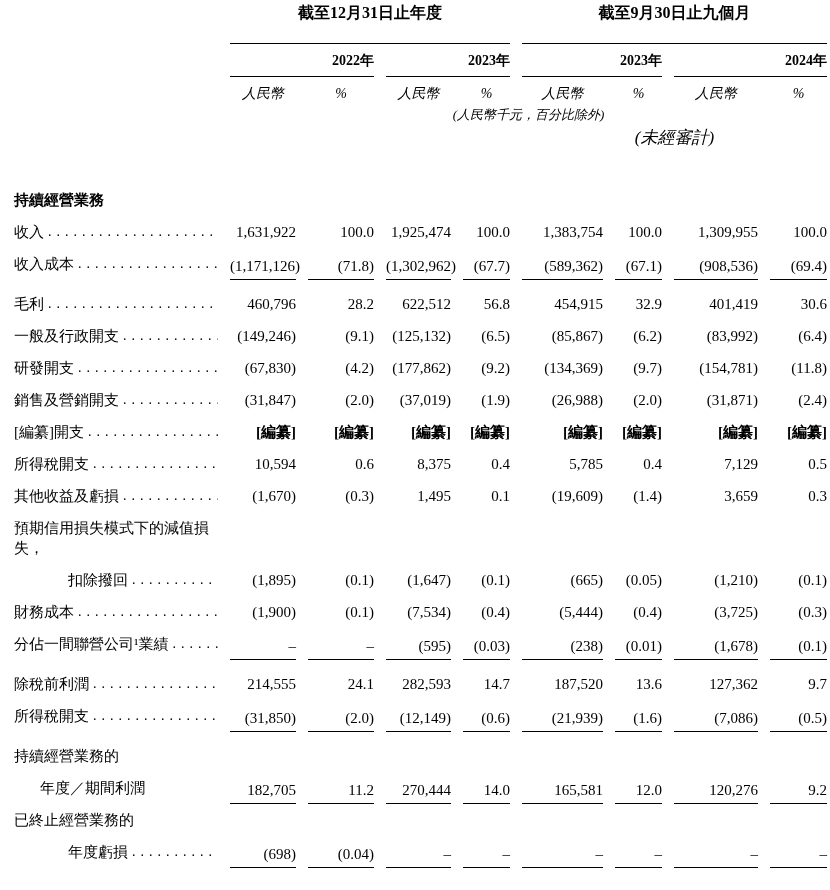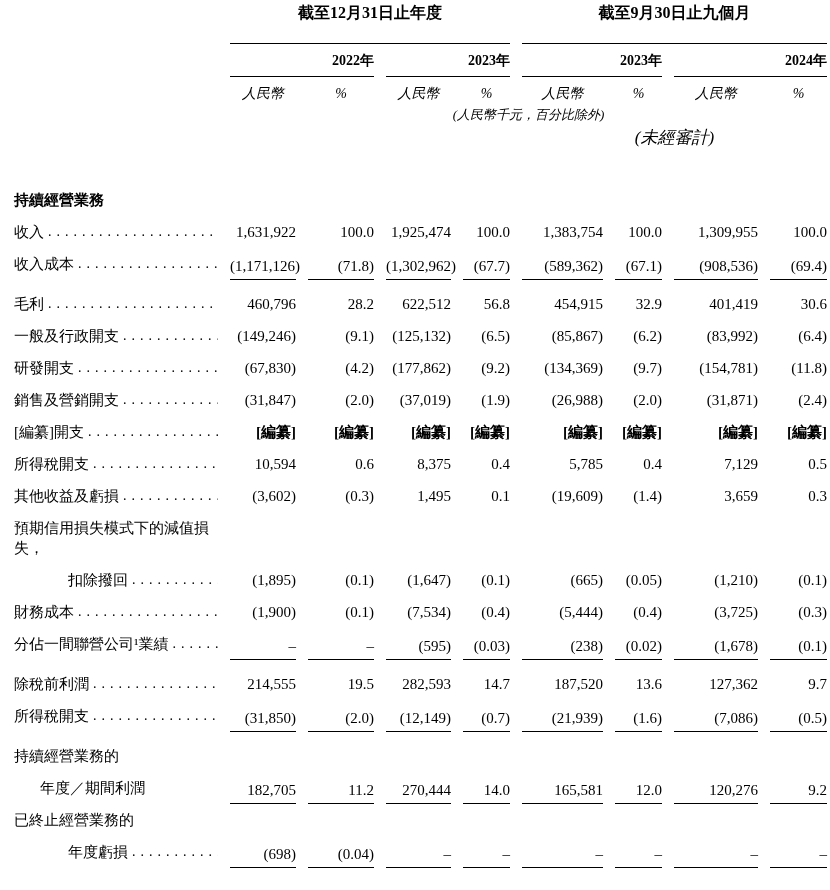--- a/index.html
+++ b/index.html
@@ -261,21 +261,21 @@
           <td class="num">7,129</td>
           <td class="num">0.5</td>
         </tr>
         <tr>
           <td class="lblcell">
             <div class="lwrap">
               <span class="lt">其他收益及虧損</span>
               <span class="dots"></span>
             </div>
           </td>
-          <td class="num">(3,602)</td>
+          <td class="num">(1,670)</td>
           <td class="num">(0.3)</td>
           <td class="num">1,495</td>
           <td class="num">0.1</td>
           <td class="num">(19,609)</td>
           <td class="num">(1.4)</td>
           <td class="num">3,659</td>
           <td class="num">0.3</td>
         </tr>
         <tr>
           <td class="lblcell">預期信用損失模式下的減值損失，</td>
@@ -318,51 +318,51 @@
             <div class="lwrap">
               <span class="lt">分佔一間聯營公司¹業績</span>
               <span class="dots"></span>
             </div>
           </td>
           <td class="num rs">–</td>
           <td class="num rs">–</td>
           <td class="num rs">(595)</td>
           <td class="num rs">(0.03)</td>
           <td class="num rs">(238)</td>
-          <td class="num rs">(0.02)</td>
+          <td class="num rs">(0.01)</td>
           <td class="num rs">(1,678)</td>
           <td class="num rs">(0.1)</td>
         </tr>
         <tr class="gap2">
           <td class="lblcell">
             <div class="lwrap">
               <span class="lt">除稅前利潤</span>
               <span class="dots"></span>
             </div>
           </td>
           <td class="num">214,555</td>
-          <td class="num">19.5</td>
+          <td class="num">24.1</td>
           <td class="num">282,593</td>
           <td class="num">14.7</td>
           <td class="num">187,520</td>
           <td class="num">13.6</td>
           <td class="num">127,362</td>
           <td class="num">9.7</td>
         </tr>
         <tr>
           <td class="lblcell">
             <div class="lwrap">
               <span class="lt">所得稅開支</span>
               <span class="dots"></span>
             </div>
           </td>
           <td class="num rs">(31,850)</td>
           <td class="num rs">(2.0)</td>
           <td class="num rs">(12,149)</td>
-          <td class="num rs">(0.7)</td>
+          <td class="num rs">(0.6)</td>
           <td class="num rs">(21,939)</td>
           <td class="num rs">(1.6)</td>
           <td class="num rs">(7,086)</td>
           <td class="num rs">(0.5)</td>
         </tr>
         <tr class="gap2">
           <td class="lblcell">持續經營業務的</td>
           <td colspan="8"></td>
         </tr>
         <tr>

